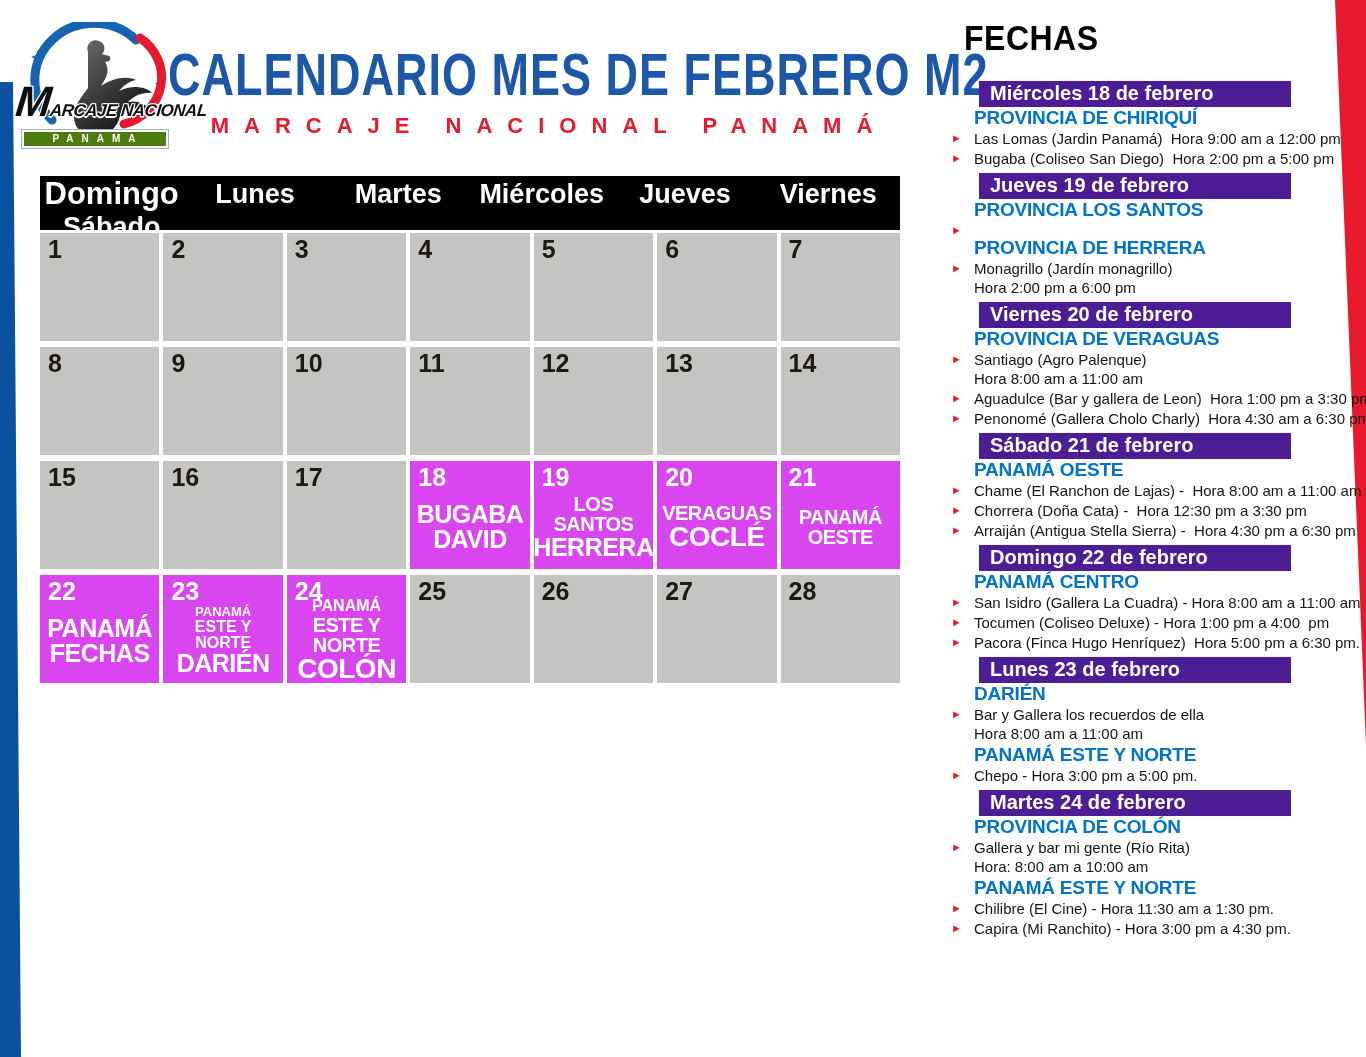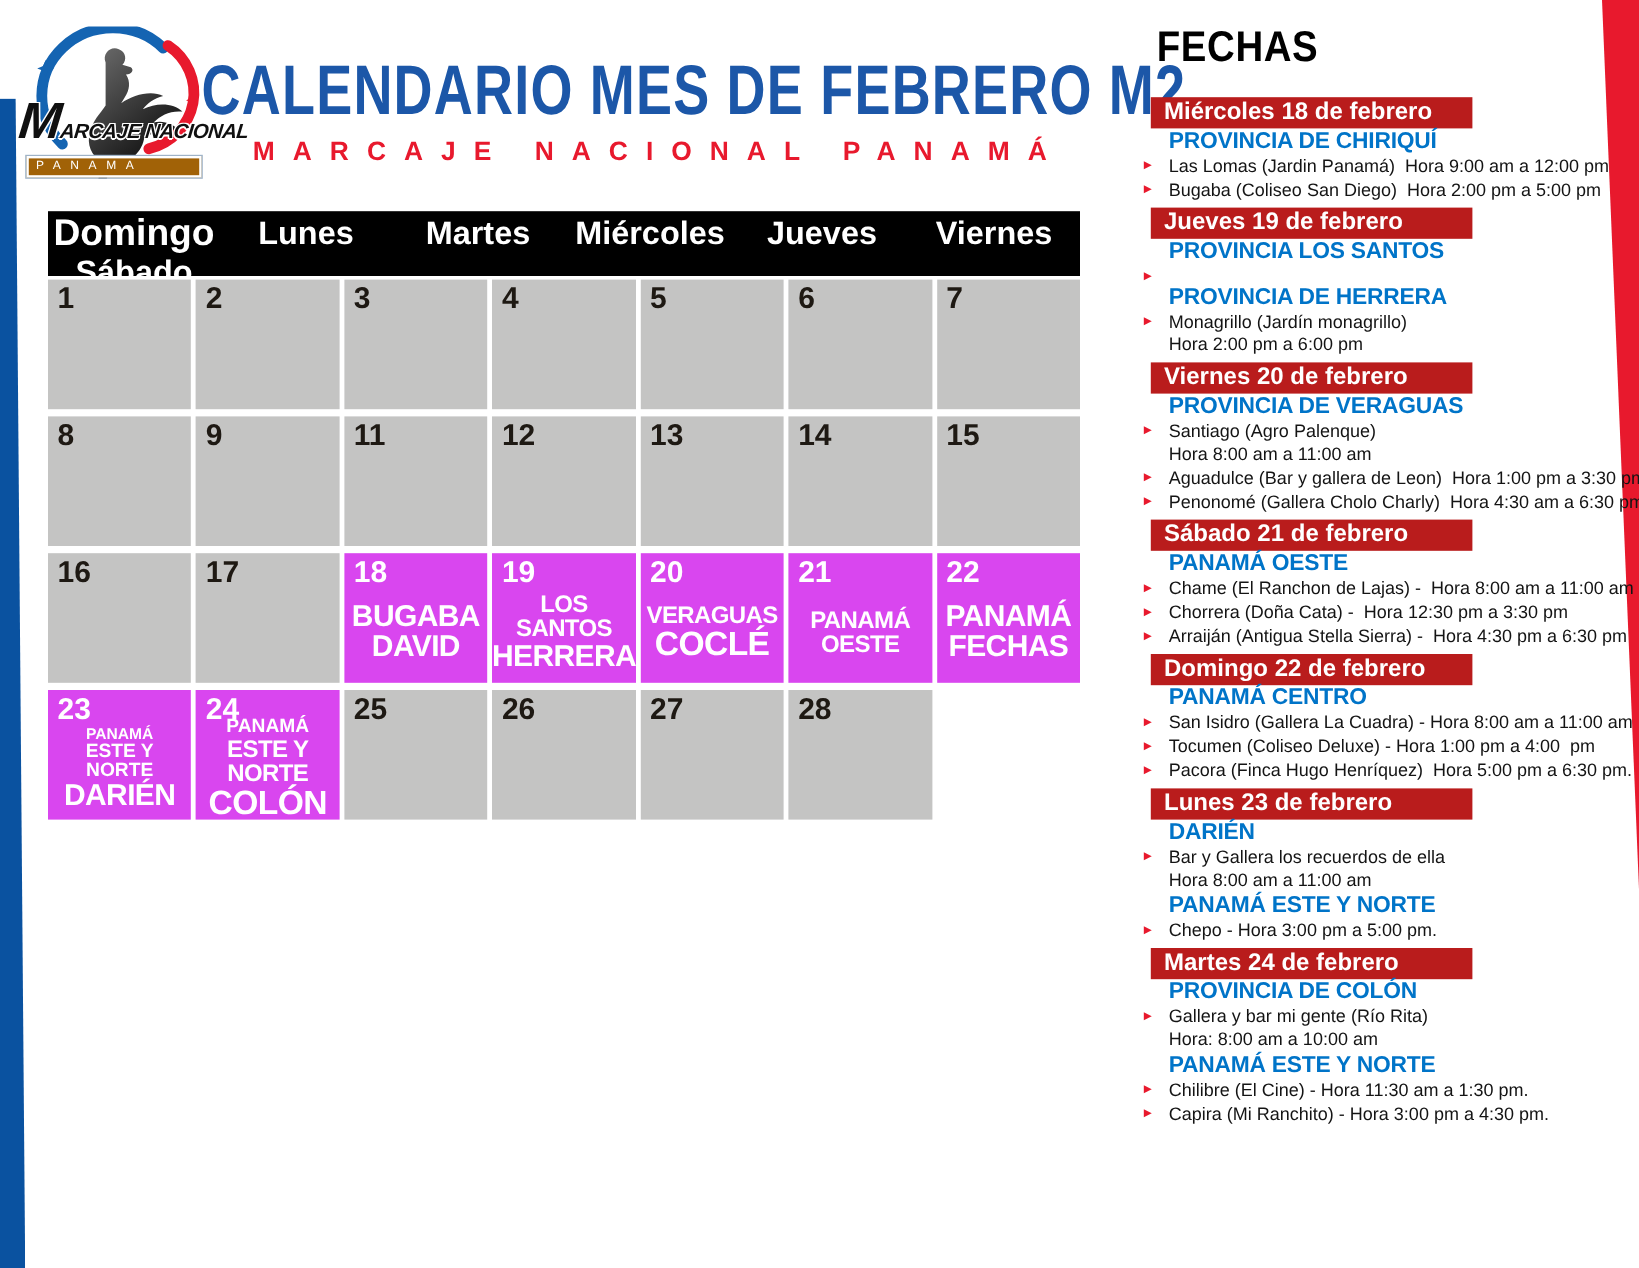--- a/index.html
+++ b/index.html
@@ -13,23 +13,23 @@
                clip-path:polygon(0 0,100% 0,100% 100%);}
 
   
   .logo{position:absolute;left:14px;top:22px;width:162px;height:128px;}
   .logo svg{position:absolute;left:0;top:0;}
   .logo-brand{position:absolute;left:2px;bottom:24px;font-style:italic;font-weight:900;
               font-size:17px;letter-spacing:-0.5px;color:#101010;transform:skewX(-6deg);
               white-space:nowrap;
               text-shadow:-1px -1px 0 #fff,1px -1px 0 #fff,-1px 1px 0 #fff,1px 1px 0 #fff,0 2px 0 #fff;}
   .logo-brand::first-letter{font-size:2.5em;}
-  .logo-country{position:absolute;left:8px;bottom:2px;width:136px;background:#a16207;
+  .logo-country{position:absolute;left:8px;bottom:2px;width:136px;background:#4d7c0f;
                 border:2px solid #fff;outline:1px solid #9fb3c8;color:#fff;font-size:10px;
-                font-weight:normal;letter-spacing:8px;padding:1px 0 2px 6px;}
+                font-weight:bold;letter-spacing:8px;text-align:center;padding:1px 0 2px 6px;}
   .titles{position:absolute;left:168px;top:46px;width:762px;text-align:center;}
   .main-title{margin:0;font-size:45px;font-weight:bold;letter-spacing:1px;color:#1c57a8;
               line-height:1;transform:scaleY(1.30);transform-origin:center top;white-space:nowrap;}
   .sub-title{margin-top:22px;font-size:22px;font-weight:bold;color:#e8192d;
              letter-spacing:15px;white-space:nowrap;}
 
   
   .weekday-bar{position:absolute;left:40px;top:176px;width:860px;height:54px;background:#000;
                display:grid;grid-template-columns:repeat(6,1fr);align-items:center;}
   .wd{color:#fff;font-size:27px;font-weight:600;text-align:center;}
@@ -48,21 +48,21 @@
   .ln-sm{font-size:16px;}
   .ln-md{font-size:20px;letter-spacing:-0.5px;}
   .ln-lg{font-size:25px;letter-spacing:-0.5px;}
   .ln-xl{font-size:28px;letter-spacing:-0.5px;}
 
   
   .fechas{position:absolute;left:941px;top:18px;width:436px;}
   .fechas-title{margin:0 0 26px 23px;font-size:32px;font-weight:800;color:#000;
                 letter-spacing:0.5px;transform:scaleY(1.12);transform-origin:left top;}
   .section{margin-bottom:5px;}
-  .banner{margin-left:18px;width:268px;background:#b91c1c;color:#fff;font-weight:bold;
+  .banner{margin-left:38px;width:312px;background:#4c1d95;color:#fff;font-weight:bold;
           font-size:20px;padding:1px 0 2px 11px;box-sizing:border-box;}
   .region{margin:0 0 0 33px;color:#0074c8;font-weight:800;font-size:19px;line-height:21px;
           letter-spacing:-0.2px;}
   .event{display:flex;margin:1px 0 1px 10px;}
   .bullet{flex:none;width:23px;color:#e8192d;font-size:11px;padding-top:3px;}
   .ev-lines{color:#141414;}
   .ev-line{font-size:15px;line-height:19px;white-space:pre;}
 </style>
 </head>
 <body>
@@ -129,20 +129,23 @@
       <div class="cell">
         <div class="daynum">7</div>
       </div>
       <div class="cell">
         <div class="daynum">8</div>
       </div>
       <div class="cell">
         <div class="daynum">9</div>
       </div>
       <div class="cell">
+        <div class="daynum">10</div>
+      </div>
+      <div class="cell">
         <div class="daynum">11</div>
       </div>
       <div class="cell">
         <div class="daynum">12</div>
       </div>
       <div class="cell">
         <div class="daynum">13</div>
       </div>
       <div class="cell">
         <div class="daynum">14</div>

